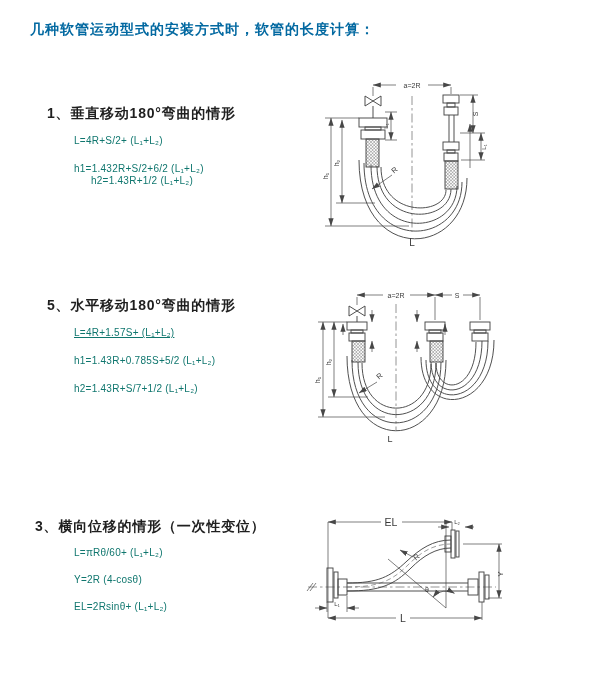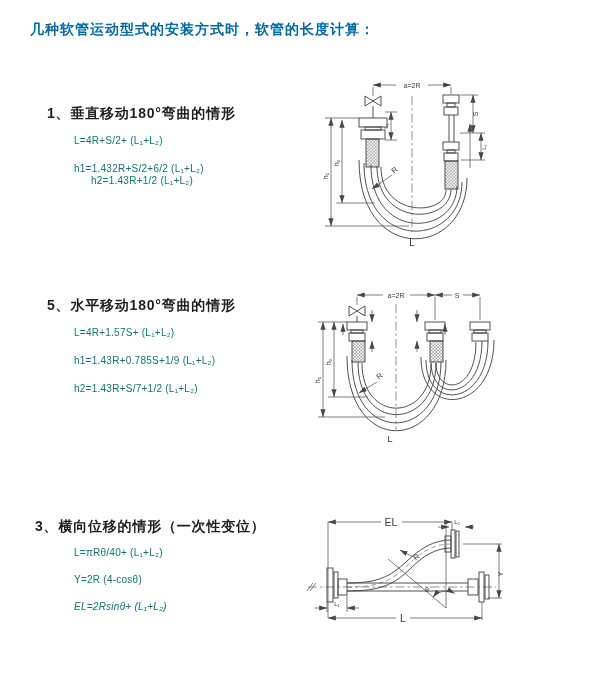--- a/index.html
+++ b/index.html
@@ -22,28 +22,28 @@
 <body>
 
 <div class="abs title" style="left:30px;top:21px;">几种软管运动型式的安装方式时，软管的长度计算：</div>
 
 <div class="abs sec-heading" style="left:47px;top:105px;">1、垂直移动180°弯曲的情形</div>
 <div class="abs formula" style="left:74px;top:135px;">L=4R+S/2+ (L₁+L₂)</div>
 <div class="abs formula" style="left:74px;top:163px;">h1=1.432R+S/2+6/2 (L₁+L₂)</div>
 <div class="abs formula" style="left:74px;top:175px;margin-left:17px;">h2=1.43R+1/2 (L₁+L₂)</div>
 
 <div class="abs sec-heading" style="left:47px;top:297px;">5、水平移动180°弯曲的情形</div>
-<div class="abs formula" style="left:74px;top:327px;">L=4R+1.57S+ (L₁+L₂)</div>
-<div class="abs formula" style="left:74px;top:355px;">h1=1.43R+0.785S+1/9 (L₁+L₂)</div>
+<div class="abs formula" style="left:74px;top:327px;text-decoration:underline;">L=4R+1.57S+ (L₁+L₂)</div>
+<div class="abs formula" style="left:74px;top:355px;">h1=1.43R+0.785S+5/2 (L₁+L₂)</div>
 <div class="abs formula" style="left:74px;top:383px;">h2=1.43R+S/7+1/2 (L₁+L₂)</div>
 
 <div class="abs sec-heading" style="left:35px;top:518px;">3、横向位移的情形（一次性变位）</div>
-<div class="abs formula" style="left:74px;top:547px;">L=πRθ/40+ (L₁+L₂)</div>
+<div class="abs formula" style="left:74px;top:547px;">L=πRθ/60+ (L₁+L₂)</div>
 <div class="abs formula" style="left:74px;top:574px;">Y=2R (4-cosθ)</div>
-<div class="abs formula" style="left:74px;top:601px;font-style:italic;">EL=2Rsinθ+ (L₁+L₂)</div>
+<div class="abs formula" style="left:74px;top:601px;">EL=2Rsinθ+ (L₁+L₂)</div>
 
 <svg class="abs" style="left:315px;top:70px;" width="285" height="185" viewBox="0 0 285 185">
   <defs>
     <marker id="m1" markerWidth="9" markerHeight="6" refX="7.8" refY="2.6" orient="auto-start-reverse" markerUnits="userSpaceOnUse">
       <path d="M0,0 L8,2.6 L0,5.2 Z" fill="#474747"></path>
     </marker>
     <pattern id="bp1" width="3.2" height="3.2" patternUnits="userSpaceOnUse">
       <path d="M0,3.2 L3.2,0 M0,0 L3.2,3.2" stroke="#6a6a6a" stroke-width="0.45"></path>
     </pattern>
   </defs>

